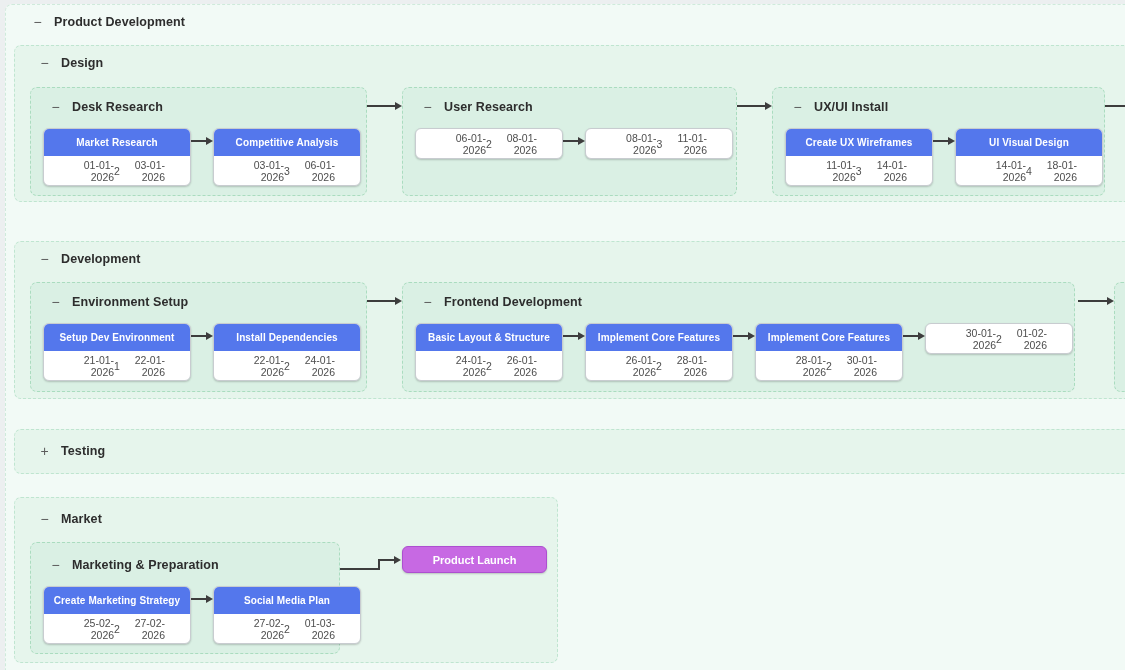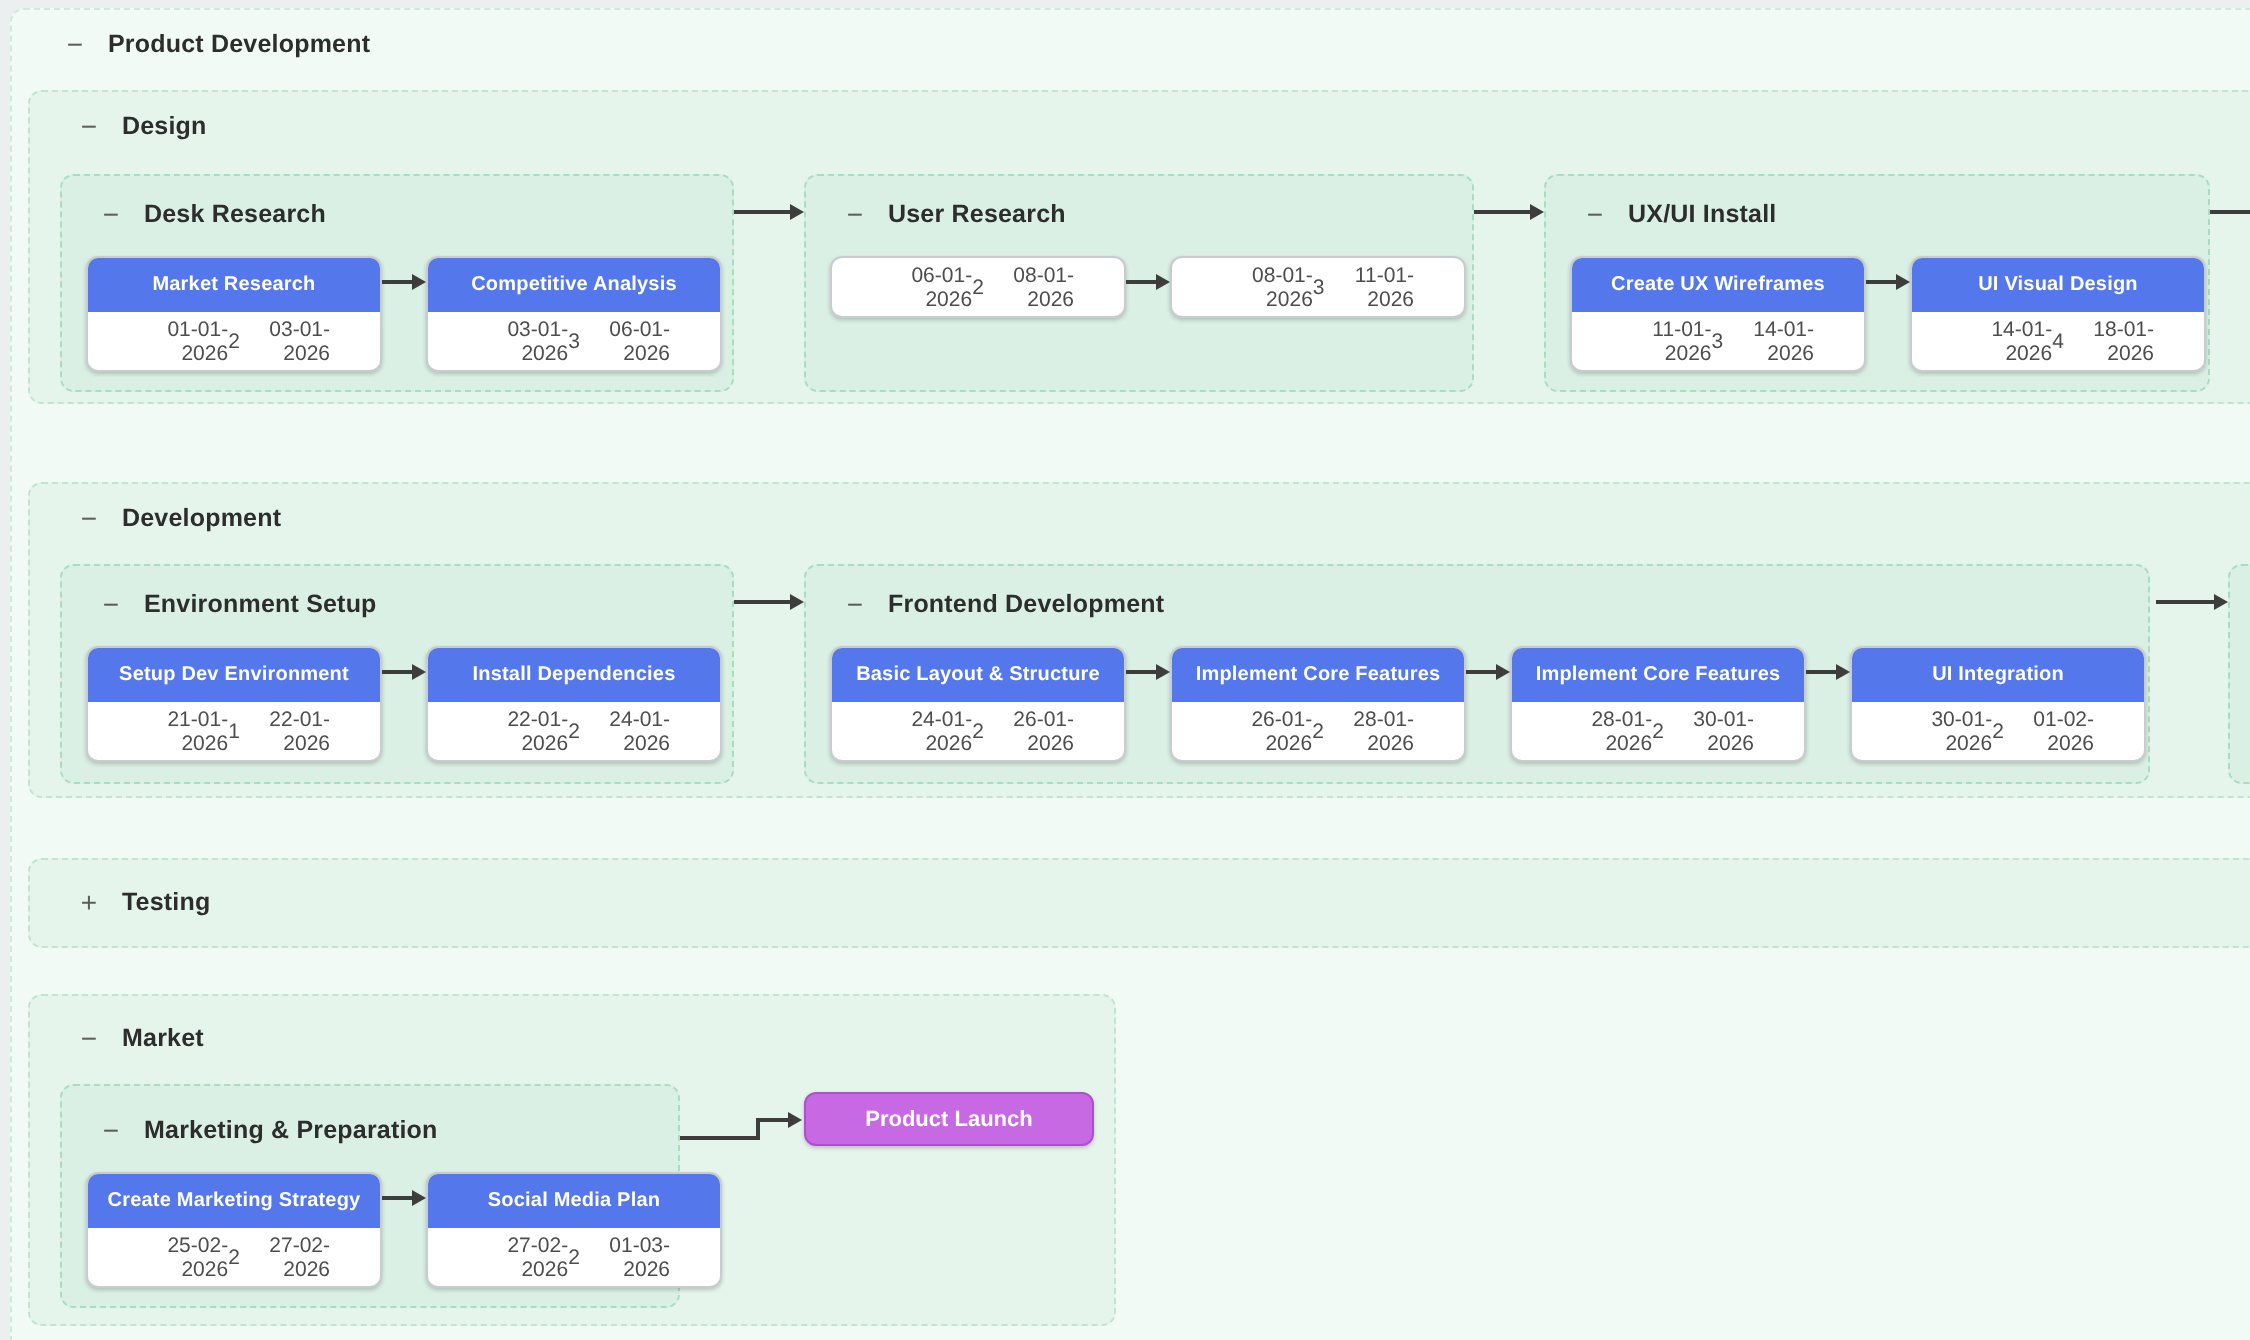--- a/index.html
+++ b/index.html
@@ -187,21 +187,20 @@
         <div class="card" style="left:352px;top:40px;">
           <div class="name">Implement Core Features</div>
           <div class="dates">
             <span>28-01-2026</span>
             <span>2</span>
             <span>30-01-2026</span>
           </div>
         </div>
         <div class="harrow head" style="left:500px;top:52px;width:16px;"></div>
         <div class="card" style="left:522px;top:40px;">
-          <div class="name">UI Integration</div>
           <div class="dates">
             <span>30-01-2026</span>
             <span>2</span>
             <span>01-02-2026</span>
           </div>
         </div>
       </div>
 
       <div class="harrow head" style="left:1063px;top:58px;width:30px;"></div>
       <div class="box lvl3" style="left:1099px;top:40px;width:40px;height:110px;"></div>

